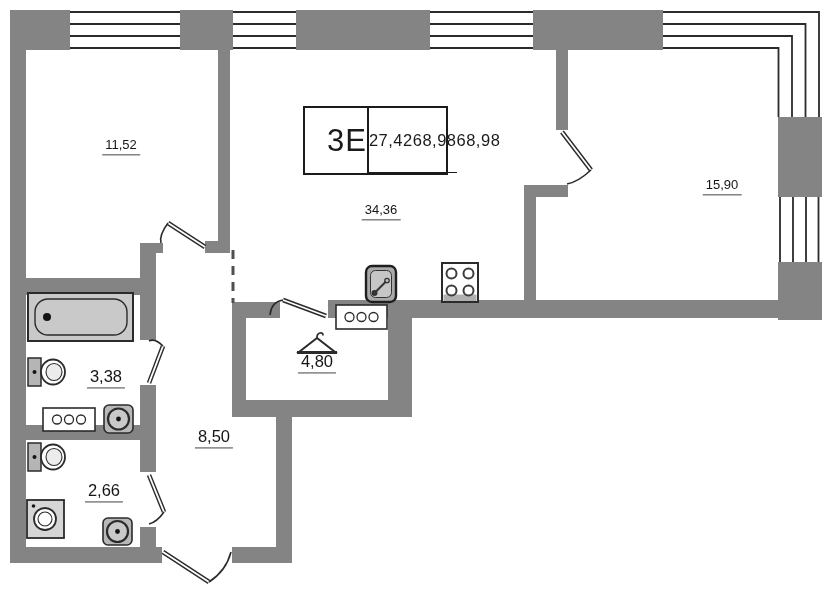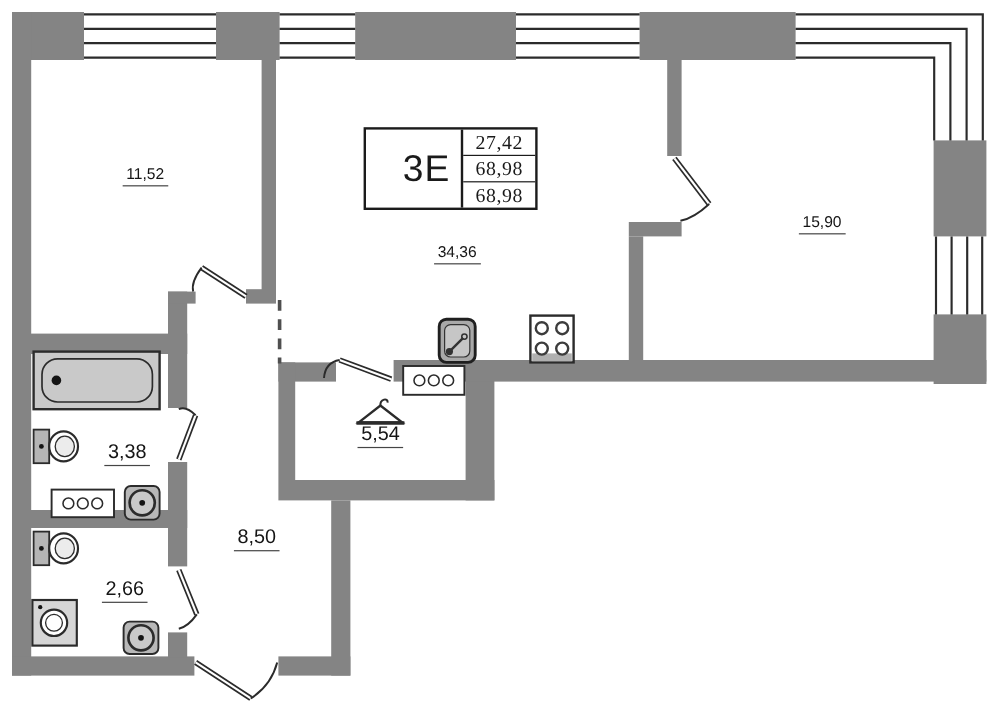--- a/index.html
+++ b/index.html
@@ -7,21 +7,21 @@
         font-family:"Liberation Sans","DejaVu Sans",sans-serif;color:#1a1a1a;}
   .w{position:absolute;background:#848484;}
   svg.overlay{position:absolute;left:0;top:0;width:831px;height:600px;pointer-events:none;}
   .room-label{position:absolute;transform:translate(-50%,-50%);font-size:16.5px;line-height:1.1;
         color:#151515;border-bottom:1.7px solid #454545;padding:0 3px 2px;white-space:nowrap;}
   .room-label.lg{font-size:13px;}
   .info-box{position:absolute;left:303px;top:106px;width:141px;height:65px;border:2px solid #1b1b1b;
         display:flex;background:#ffffff;}
   .info-type{width:57px;border-right:2px solid #1b1b1b;display:flex;align-items:center;
         justify-content:center;font-size:31px;letter-spacing:1px;padding-left:22px;}
-  .info-vals{flex:1;display:flex;flex-direction:column;font-family:Liberation Serif, serif;}
+  .info-vals{flex:1;display:flex;flex-direction:row;}
   .info-row{flex:1;display:flex;align-items:center;justify-content:center;font-size:16.5px;
         border-bottom:1.6px solid #1b1b1b;letter-spacing:.5px;}
   .info-row:last-child{border-bottom:none;}
 </style>
 </head>
 <body>
 
 <div id="plan">
 
   <div class="w" style="left:10px;top:10px;width:60px;height:40px"></div>
@@ -178,24 +178,24 @@
       <rect x="443.5" y="294.5" width="33" height="6.5" fill="#b0b0b0"></rect>
       <circle cx="451.5" cy="273.5" r="5" fill="#ffffff" stroke="#3c3c3c" stroke-width="2"></circle>
       <circle cx="468.5" cy="273.5" r="5" fill="#ffffff" stroke="#3c3c3c" stroke-width="2"></circle>
       <circle cx="451.5" cy="290.5" r="5" fill="#ffffff" stroke="#3c3c3c" stroke-width="2"></circle>
       <circle cx="468.5" cy="290.5" r="5" fill="#ffffff" stroke="#3c3c3c" stroke-width="2"></circle>
     </g>
   </svg>
 
   <div class="room-label lg" style="left:121px;top:147px">11,52</div>
   <div class="room-label lg" style="left:381px;top:212px">34,36</div>
-  <div class="room-label lg" style="left:685px;top:187px">15,90</div>
+  <div class="room-label lg" style="left:722px;top:187px">15,90</div>
   <div class="room-label" style="left:106px;top:378px">3,38</div>
-  <div class="room-label" style="left:317px;top:363px">5,54</div>
-  <div class="room-label" style="left:214px;top:449px">8,50</div>
+  <div class="room-label" style="left:317px;top:363px">4,80</div>
+  <div class="room-label" style="left:214px;top:438px">8,50</div>
   <div class="room-label" style="left:104px;top:492px">2,66</div>
 
   <div class="info-box">
     <div class="info-type">3Е</div>
     <div class="info-vals">
       <div class="info-row">27,42</div>
       <div class="info-row">68,98</div>
       <div class="info-row">68,98</div>
     </div>
   </div>

